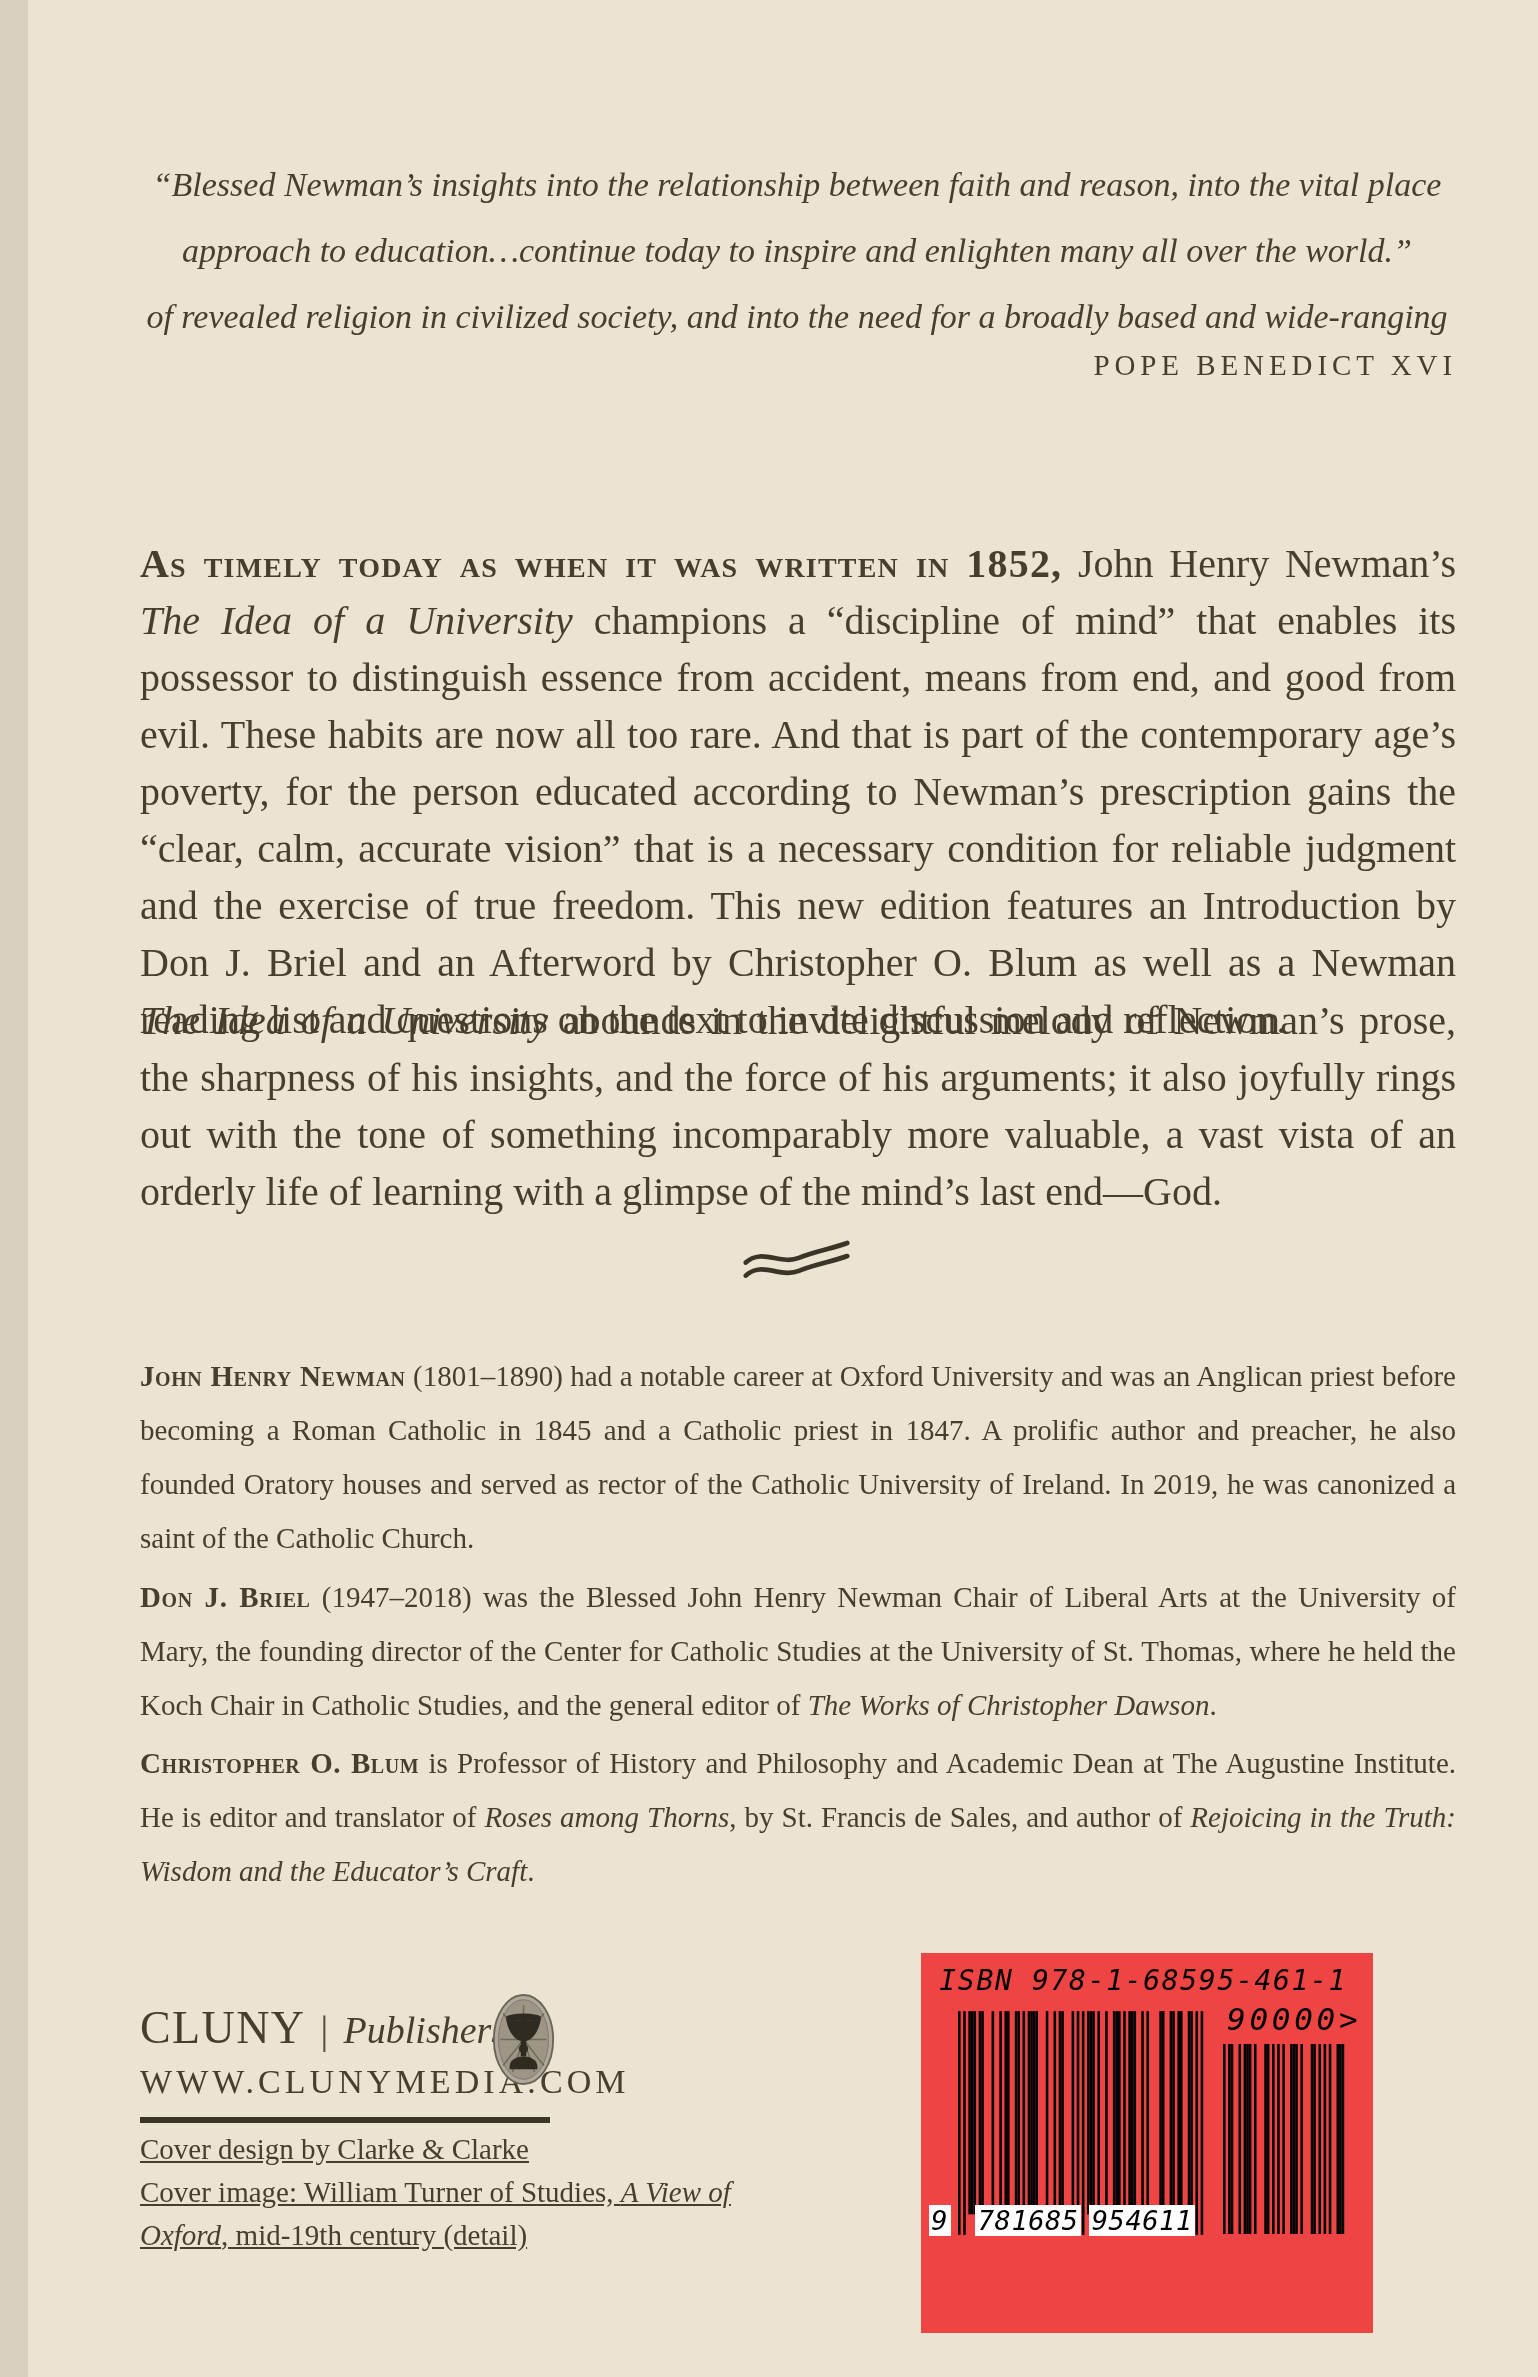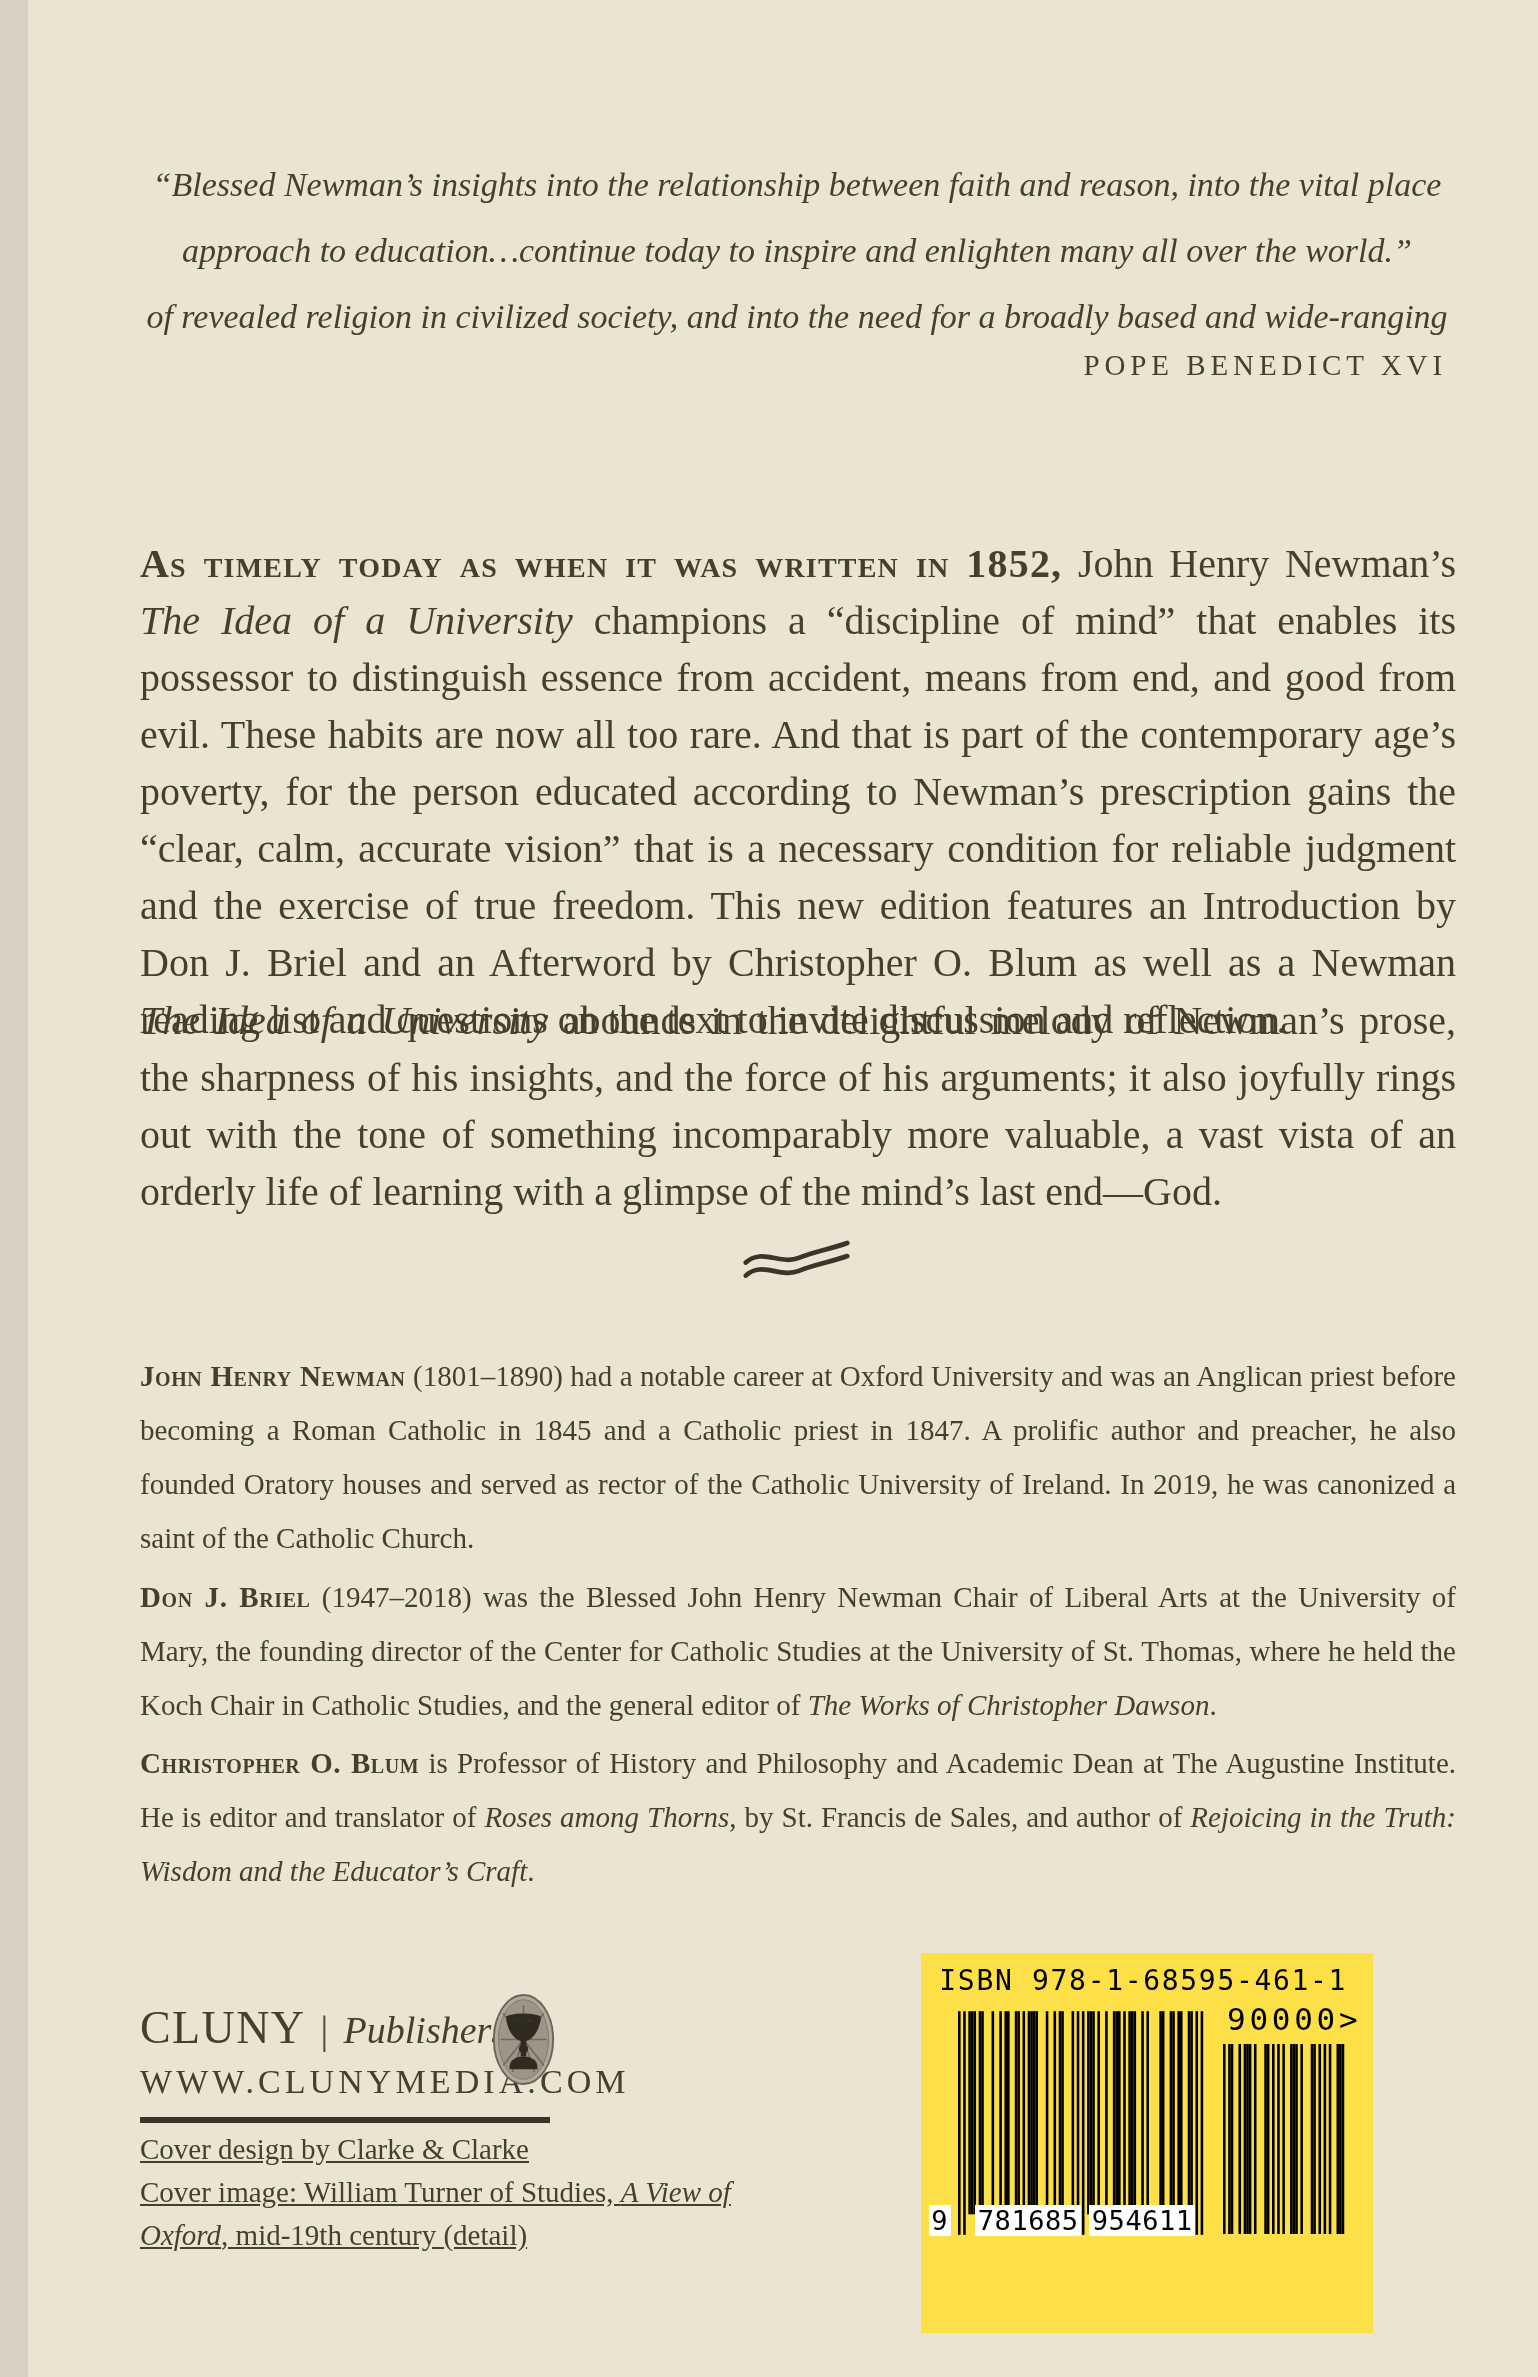--- a/index.html
+++ b/index.html
@@ -13,21 +13,21 @@
     overflow:hidden;
     margin-left:28px;
   }
   
   .quote{position:absolute;top:152px;left:84px;right:84px;text-align:center;}
   .quote-line{
     font-style:italic;font-size:34px;line-height:66px;white-space:nowrap;
     letter-spacing:0;
   }
   .attribution{
-    position:absolute;top:349px;right:119px;
+    position:absolute;top:349px;right:109px;
     font-size:29px;letter-spacing:0.17em;font-weight:400;
   }
   
   .body-par{
     position:absolute;left:112px;right:110px;
     font-size:40px;line-height:57px;text-align:justify;
   }
   .par1{top:495px;}
   .par2{top:952px;}
   .seg-plain{}
@@ -46,22 +46,23 @@
   .pub-name{font-size:46px;letter-spacing:0.03em;}
   .pub-divider{font-size:41px;font-weight:200;margin:0 15px;color:#57503c;}
   .pub-imprint{font-style:italic;font-size:38px;}
   .pub-site{margin-top:9.3px;font-size:34px;letter-spacing:0.12em;}
   .foot-rule{margin-top:16px;width:410px;height:5.6px;background:#3b3527;}
   .emblem{position:absolute;left:464px;top:1993px;}
   .credits{position:absolute;left:112px;top:2128px;width:597px;font-size:29px;line-height:43px;text-decoration:underline;}
   
   .barcode-panel{
     position:absolute;left:893px;top:1953px;width:452px;height:380px;
-    background:#fde047;color:#000;
+    background:#ef4444;color:#000;
     font-family:"DejaVu Sans Mono","Liberation Mono",monospace;
+    font-style:italic;
   }
   .isbn-label{position:absolute;top:11.2px;left:0;right:7.5px;text-align:center;
     font-size:28px;letter-spacing:0.06em;white-space:nowrap;}
   .price-code{position:absolute;top:48px;left:306px;font-size:31px;letter-spacing:0.12em;white-space:nowrap;}
   .bars-main{position:absolute;left:37px;top:58px;}
   .bars-supp{position:absolute;left:302px;top:91px;}
   .bc-digit{position:absolute;top:252px;font-size:27px;letter-spacing:0.02em;background:#fff;padding:0 2.8px;}
   .bc-d1{left:7.5px;}
   .bc-d2{left:54px;}
   .bc-d3{left:168px;}

